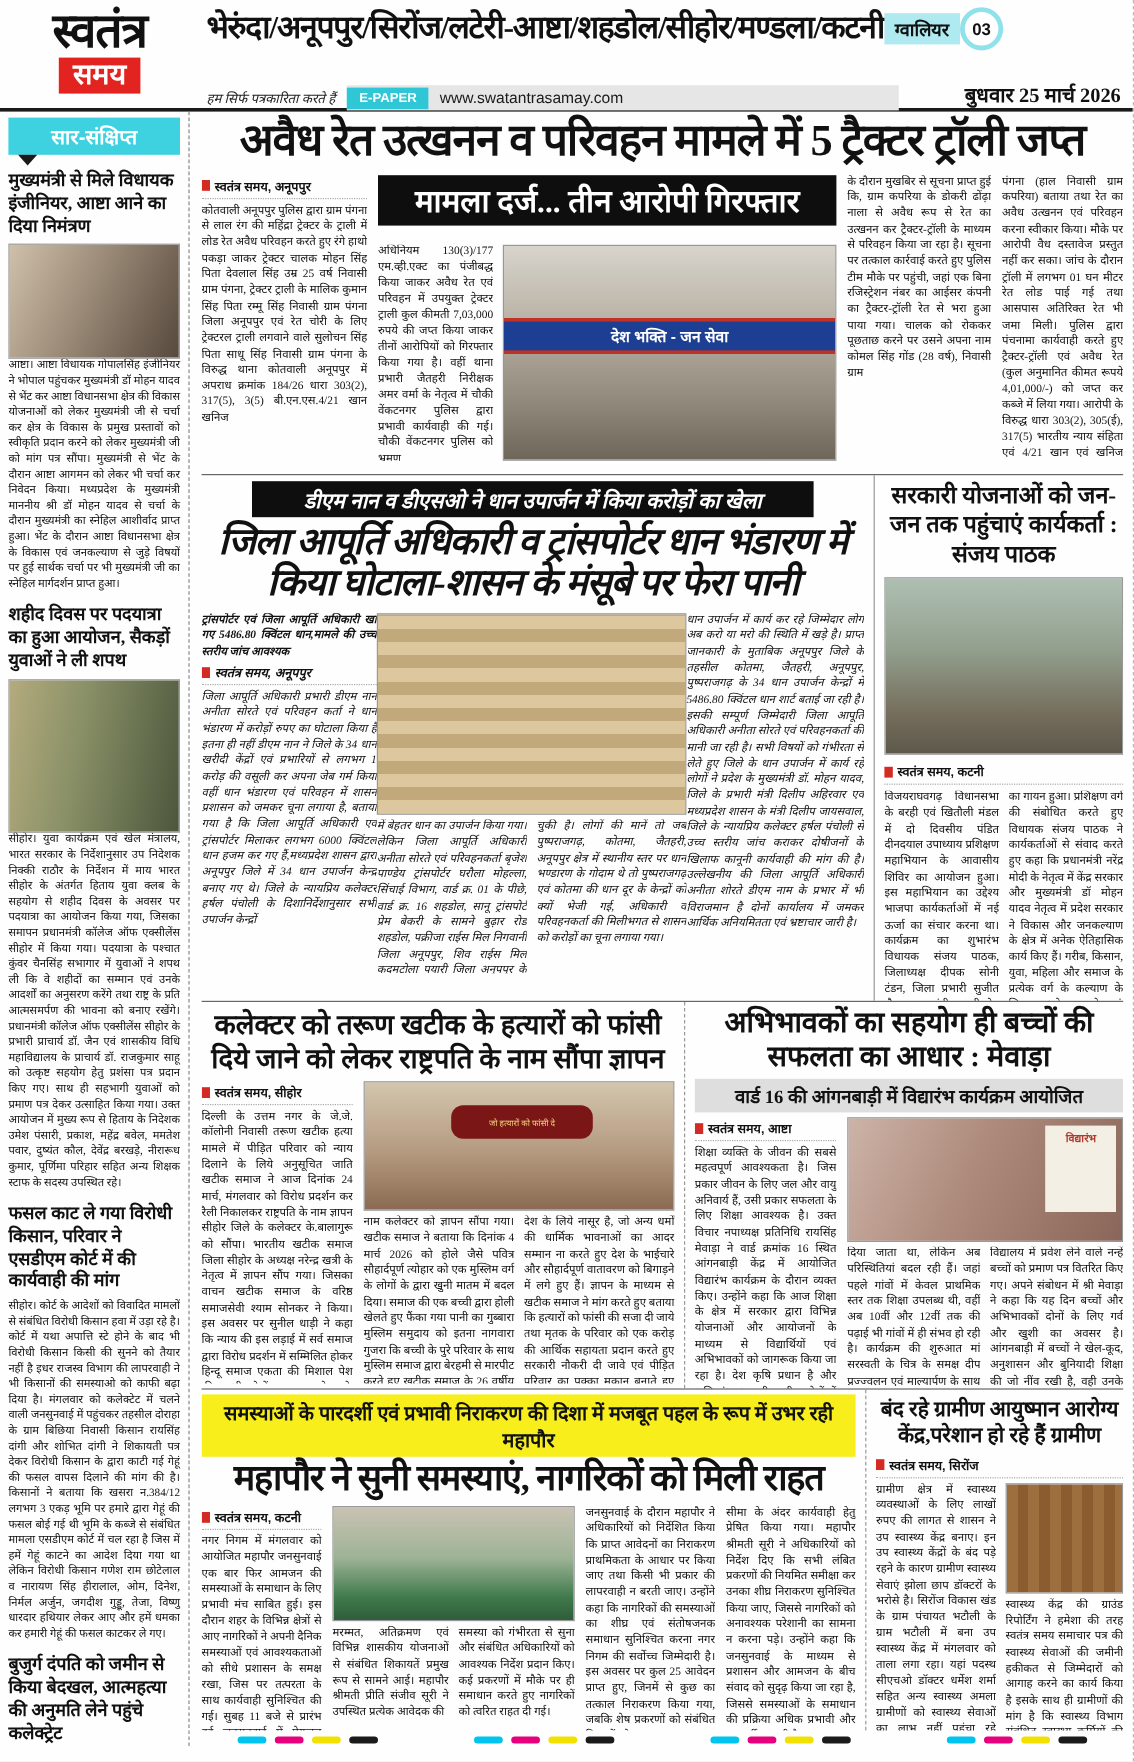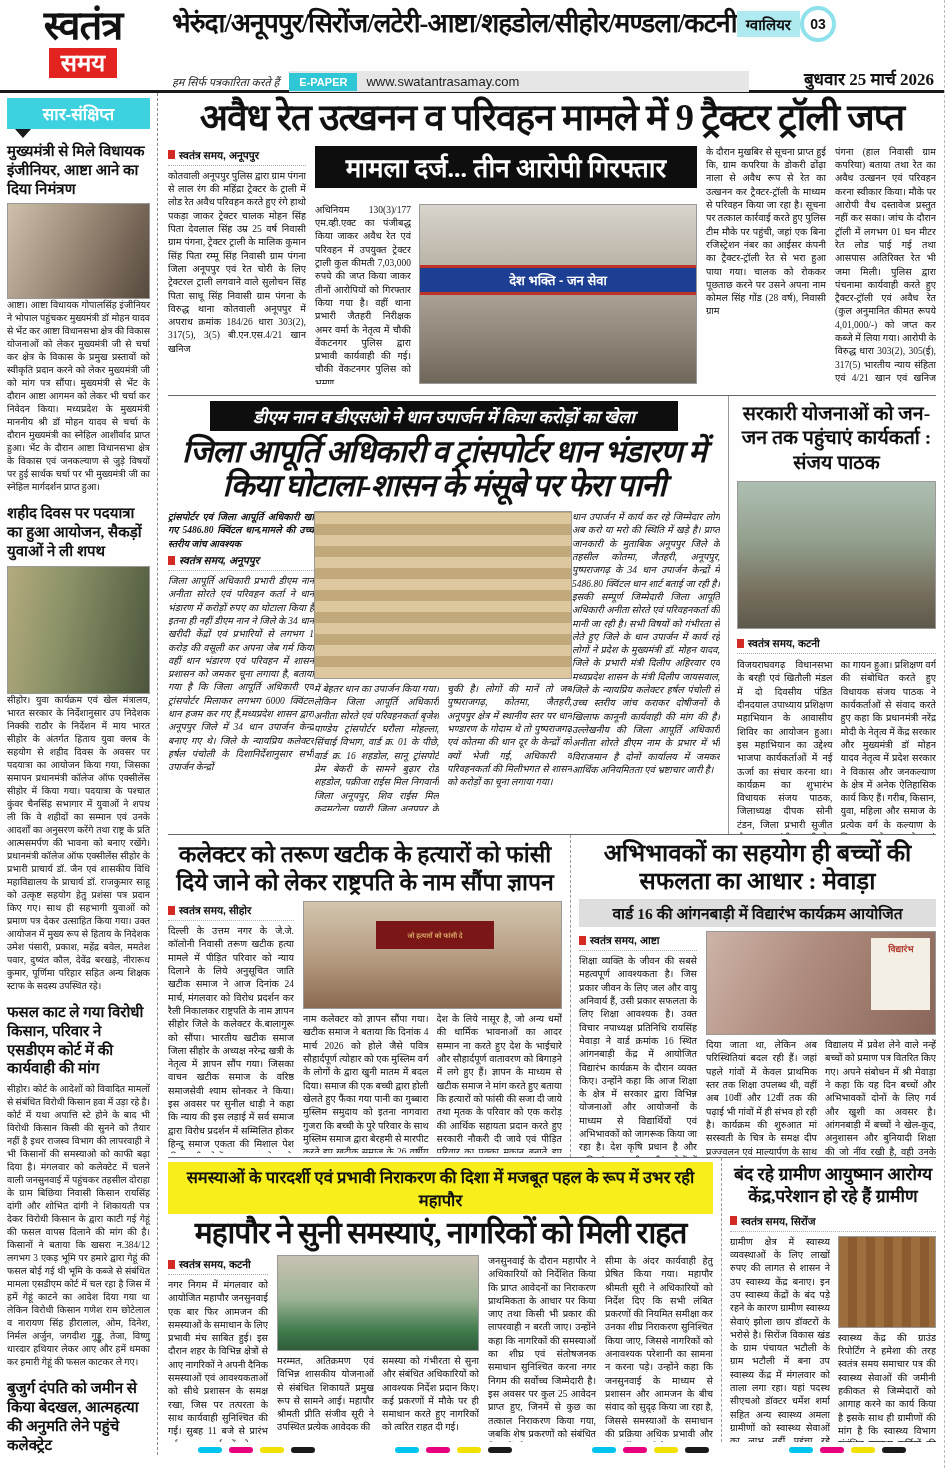--- a/index.html
+++ b/index.html
@@ -86,21 +86,21 @@
   .pathak-cols .col{flex:1;}
   
   .row3{display:flex;border-top:1px solid #666;height:322px;}
   .art-khatik{width:394px;flex:0 0 auto;padding-right:8px;border-right:1px dashed #999;overflow:hidden;}
   .art-khatik .hl{font-size:23px;line-height:1.2;text-align:center;margin:6px 0 5px 0;}
   .khatik-grid{display:flex;gap:9px;height:252px;}
   .khatik-c1{width:126px;flex:0 0 auto;}
   .khatik-mid{flex:1;display:flex;flex-direction:column;}
   .ph-rally{height:108px;background:linear-gradient(180deg,#d3c5ae 0%,#b49a7f 55%,#8a6a52 100%);}
   .ph-rally .rbanner{position:absolute;top:18%;left:28%;width:46%;height:26%;background:#7a1616;
-        color:#f3d27b;font-size:7px;display:flex;align-items:center;justify-content:center;text-align:right;}
+        color:#f3d27b;font-size:7px;display:flex;align-items:center;justify-content:center;text-align:right;border-radius:10px;}
   .khatik-mid-cols{display:flex;gap:8px;flex:1;margin-top:4px;min-height:0;}
   .khatik-mid-cols .col{flex:1;}
   .art-mevada{flex:1;padding-left:8px;overflow:hidden;}
   .art-mevada .hl{font-size:24px;line-height:1.15;text-align:center;margin:5px 0 4px 0;}
   .mev-sub{background:#dedede;font-weight:bold;font-size:15.5px;text-align:center;padding:3px 4px;margin-bottom:4px;}
   .mevada-grid{display:flex;gap:9px;height:228px;}
   .mev-c1{width:118px;flex:0 0 auto;}
   .mev-mid{flex:1;display:flex;flex-direction:column;}
   .ph-vidyarambh{height:104px;background:linear-gradient(115deg,#cdb3a8 0%,#ad8a7b 45%,#8a665a 100%);}
   .ph-vidyarambh .poster{position:absolute;top:6%;right:2%;width:26%;height:70%;background:#f4efe4;
@@ -186,21 +186,21 @@
       <div class="sb-item">
         <h3>बुजुर्ग दंपति को जमीन से किया बेदखल, आत्महत्या की अनुमति लेने पहुंचे कलेक्ट्रेट</h3>
 
       </div>
 
     </aside>
 
     <main class="main">
 
       <article class="art-sand">
-        <h1 class="hl">अवैध रेत उत्खनन व परिवहन मामले में 9 ट्रैक्टर ट्रॉली जप्त</h1>
+        <h1 class="hl">अवैध रेत उत्खनन व परिवहन मामले में 5 ट्रैक्टर ट्रॉली जप्त</h1>
         <div class="sand-grid">
           <div class="col sand-c1">
             <div class="byline">
               <span class="bl-sq"></span>
               <span>स्वतंत्र समय, अनूपपुर</span>
             </div>
             <p>कोतवाली अनूपपुर पुलिस द्वारा ग्राम पंगना से लाल रंग की महिंद्रा ट्रेक्टर के ट्राली में लोड रेत अवैध परिवहन करते हुए रंगे हाथो पकड़ा जाकर ट्रेक्टर चालक मोहन सिंह पिता देवलाल सिंह उम्र 25 वर्ष निवासी ग्राम पंगना, ट्रेक्टर ट्राली के मालिक कुमान सिंह पिता रम्मू सिंह निवासी ग्राम पंगना जिला अनूपपुर एवं रेत चोरी के लिए ट्रेक्टरल ट्राली लगवाने वाले सुलोचन सिंह पिता साधू सिंह निवासी ग्राम पंगना के विरुद्ध थाना कोतवाली अनूपपुर में अपराध क्रमांक 184/26 धारा 303(2), 317(5), 3(5) बी.एन.एस.4/21 खान खनिज</p>
           </div>
           <div class="sand-mid">
             <div class="black-banner">मामला दर्ज... तीन आरोपी गिरफ्तार</div>

